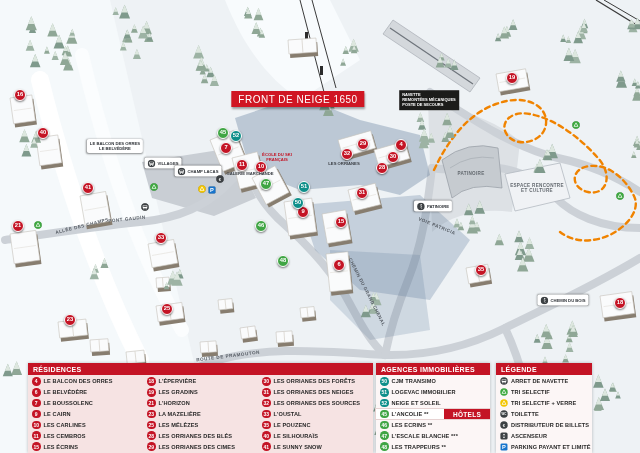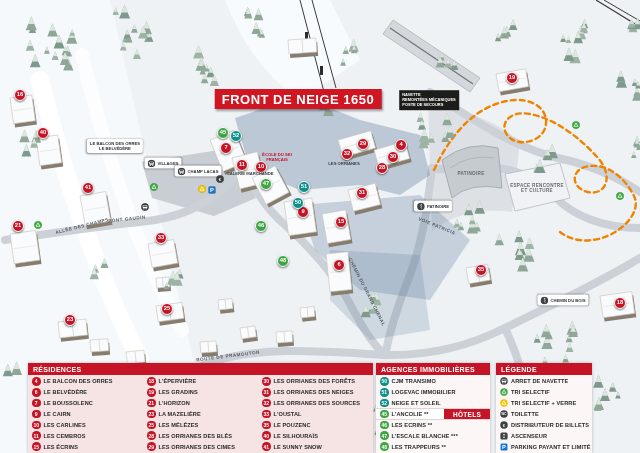--- a/index.html
+++ b/index.html
@@ -1,21 +1,21 @@
 <!DOCTYPE html>
 <html><head>
 <meta charset="utf-8">
 <style>
   html,body{margin:0;padding:0;background:#dfe3e8;}
   .stage{position:relative;width:640px;height:453px;overflow:hidden;background:#eef2f5;
          font-family:"Liberation Sans",sans-serif;-webkit-font-smoothing:antialiased;}
   .stage svg.terrain{position:absolute;left:0;top:0;}
   
   .banner{position:absolute;transform:translate(-50%,-50%);background:#d01623;color:#fff;
-          font-weight:bold;font-size:13px;letter-spacing:.5px;padding:2.5px 7px;white-space:nowrap;
+          font-weight:normal;font-size:10px;letter-spacing:.5px;padding:2.5px 7px;white-space:nowrap;
           box-shadow:1px 1.5px 2px rgba(0,0,0,.35);}
   .mk{position:absolute;width:12px;height:12px;border-radius:50%;border:1.5px solid #fff;
       transform:translate(-50%,-50%);display:flex;align-items:center;justify-content:center;
       box-shadow:0 1px 2px rgba(0,0,0,.5);box-sizing:border-box;}
   .mk span{color:#fff;font-size:5.8px;font-weight:bold;line-height:1;}
   .lbl{position:absolute;transform:translate(-50%,-50%);text-transform:uppercase;}
   .darkbox{background:#1c1c1a;color:#fff;font-size:4px;font-weight:bold;line-height:1.3;
            padding:2px 3px;text-align:left;white-space:nowrap;}
   .bldtext{color:#63696f;font-size:4.6px;font-weight:bold;letter-spacing:.3px;text-align:center;white-space:nowrap;}
   .roadlbl{color:#565c64;font-size:4.6px;font-weight:bold;letter-spacing:.5px;white-space:nowrap;}

